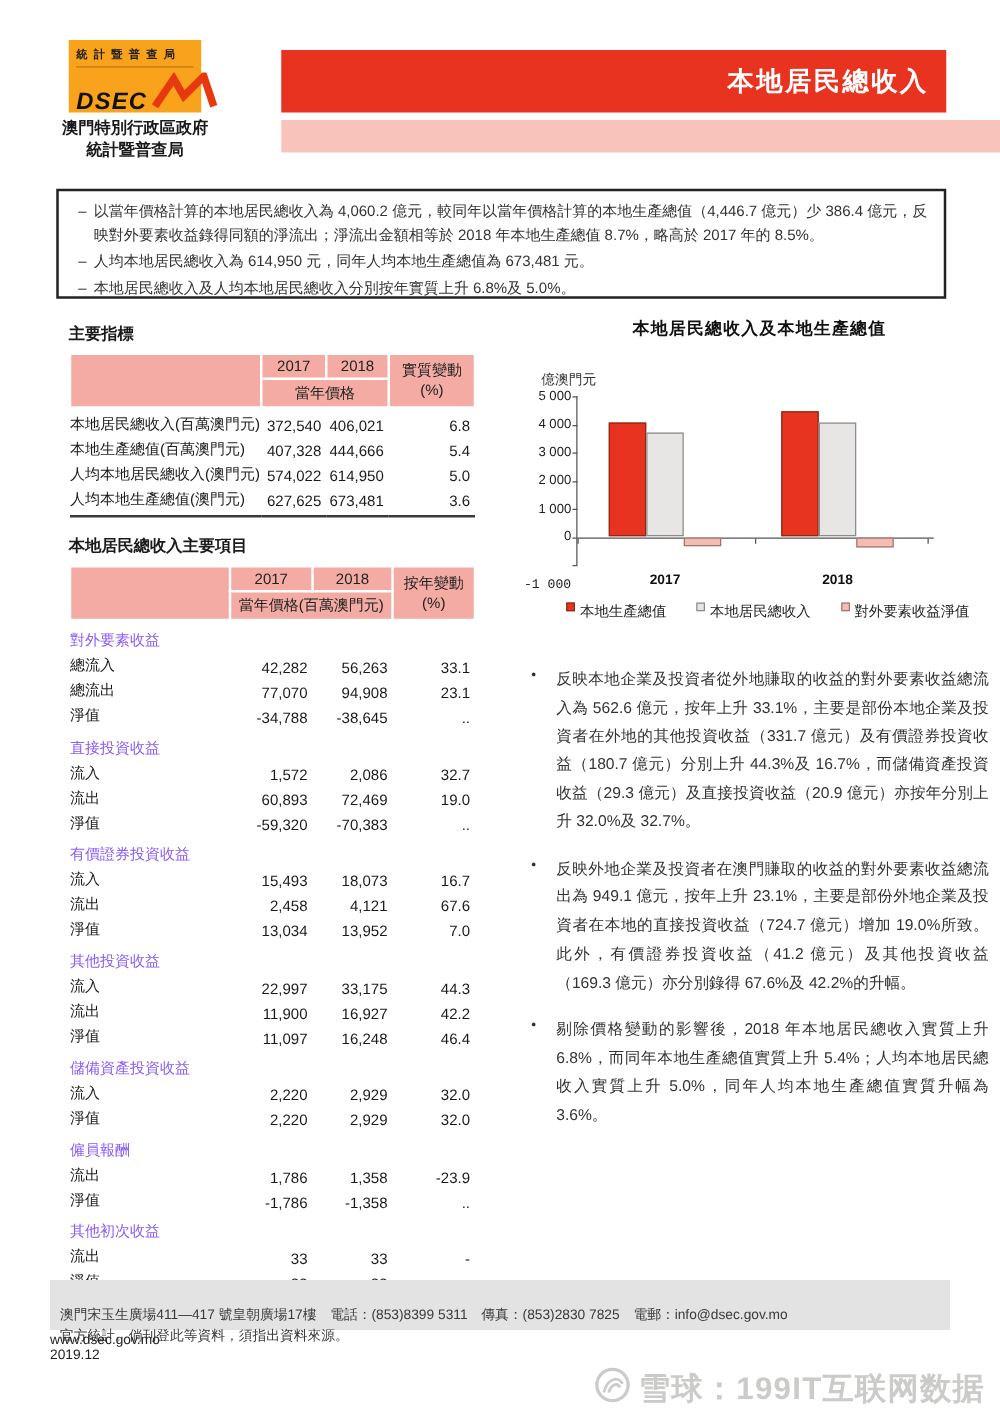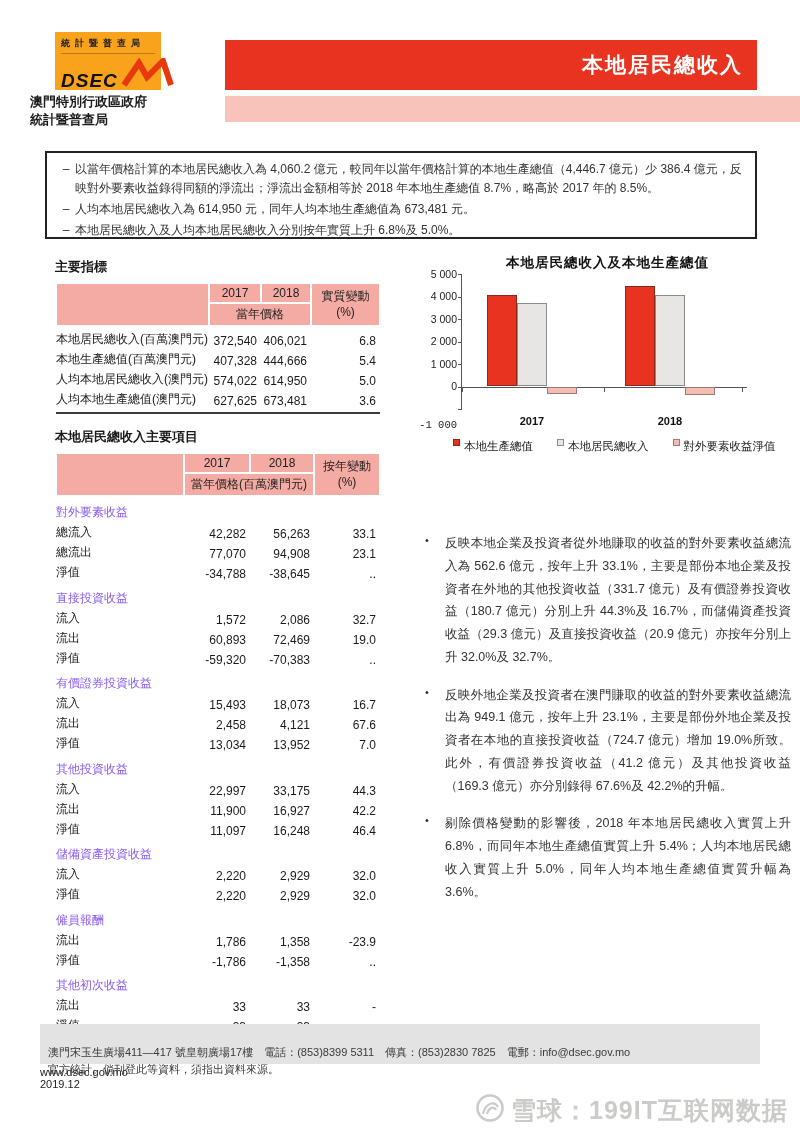--- a/index.html
+++ b/index.html
@@ -8,21 +8,21 @@
   }
   *{box-sizing:border-box; margin:0; padding:0;}
   body{font-family:"Liberation Sans", sans-serif; background:#fff; color:var(--ink);}
   .page{position:relative; width:800px; height:1132px; background:#fff; overflow:hidden; margin:0 auto;}
 
   
   .logo-box{position:absolute; left:55px; top:32px; width:106px; height:58px; background:var(--logo-orange); padding:5px 6px 3px;}
   .logo-top{font-size:9px; font-weight:bold; color:#222; letter-spacing:5px; white-space:nowrap; border-bottom:1px solid rgba(0,0,0,.25); padding-bottom:3px;}
   .logo-row{display:flex; align-items:flex-end; margin-top:4px;}
   .logo-dsec{font-size:19px; font-weight:bold; font-style:italic; color:#111; letter-spacing:1px;}
-  .logo-caption{position:absolute; left:30px; top:93px; width:156px; font-weight:bold; font-size:13px; line-height:1.35; color:#1a1a1a;}
+  .logo-caption{position:absolute; left:30px; top:93px; width:156px; text-align:center; font-weight:bold; font-size:13px; line-height:1.35; color:#1a1a1a;}
   .banner-red{position:absolute; left:225px; top:40px; width:532px; height:50px; background:var(--banner-red); color:#fff; font-size:21px; font-weight:bold; letter-spacing:2px; display:flex; align-items:center; justify-content:flex-end; padding-right:14px;}
   .banner-pink{position:absolute; left:225px; top:96px; width:644px; height:26px; background:var(--banner-pink); color:#111; font-size:15px; font-weight:bold; display:flex; align-items:center; justify-content:flex-end; padding-right:14px;}
 
   
   .summary-box{position:absolute; left:45px; top:151px; width:712px; height:88px; border:2px solid #222; padding:7px 12px 0 10px; font-size:12px; line-height:1.58; color:#333;}
   .summary-item{display:flex; margin-bottom:2px;}
   .summary-item .dash{width:18px; flex:0 0 18px; text-align:center;}
   .summary-item .txt{flex:1;}
 
   
@@ -311,20 +311,21 @@
             <td class="num">-33</td>
             <td class="num">..</td>
           </tr>
         </tbody>
     </table>
     <div class="note">註：數據按最新資料修訂。</div>
   </div>
 
   <div class="chart">
     <div class="chart-title">本地居民總收入及本地生產總值</div>
+    <div class="chart-unit">億澳門元</div>
     <div class="chart-body">
       <div class="yaxis-labels">
           <div class="ytick" style="top: -6.5px;">5 000</div>
           <div class="ytick" style="top: 16px;">4 000</div>
           <div class="ytick" style="top: 38.5px;">3 000</div>
           <div class="ytick" style="top: 61px;">2 000</div>
           <div class="ytick" style="top: 83.5px;">1 000</div>
           <div class="ytick" style="top: 106px;">0</div>
           <div class="ytick" style="top: 145px; font-family: Liberation Mono, monospace;">-1 000</div>
         </div>

